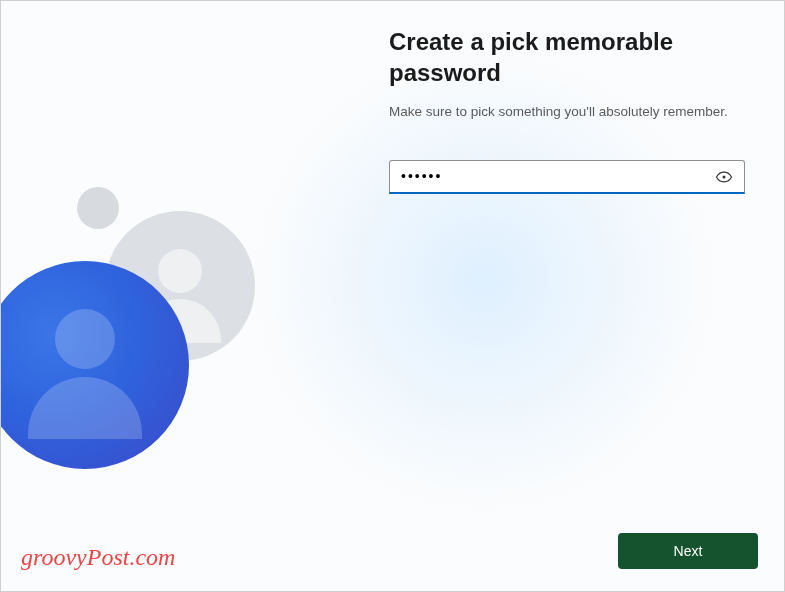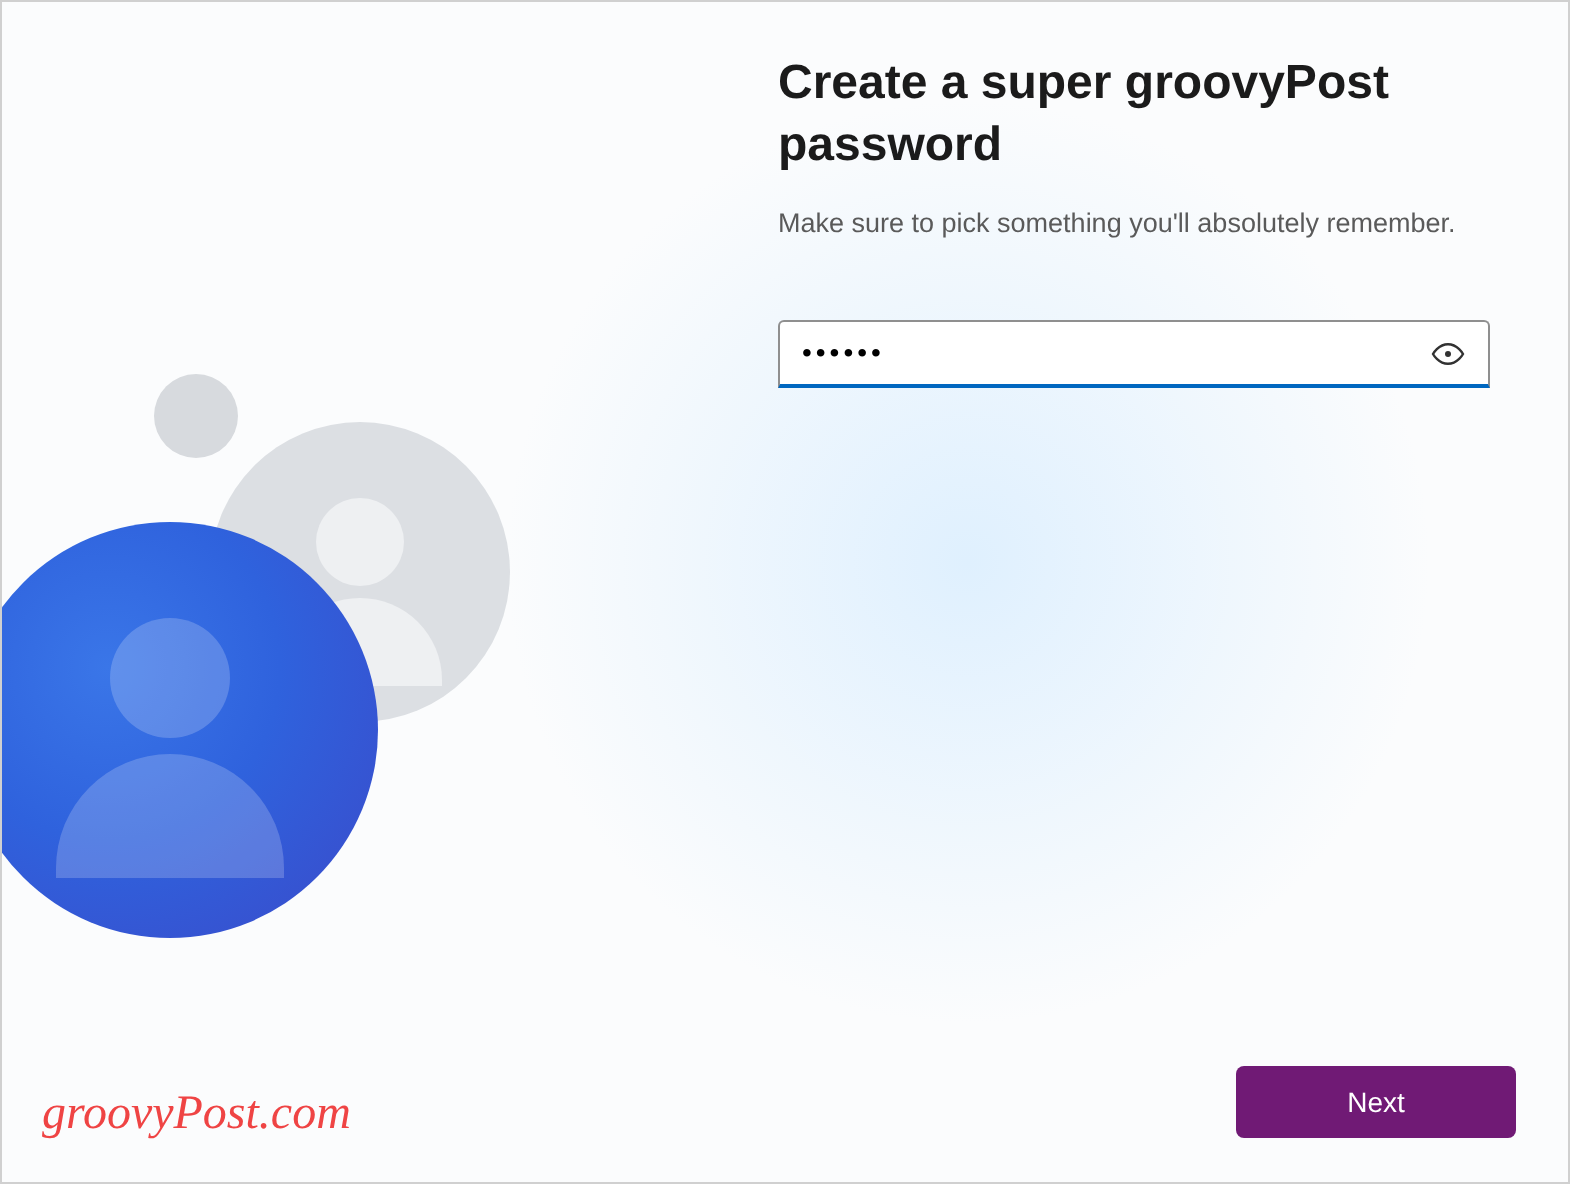--- a/index.html
+++ b/index.html
@@ -155,21 +155,21 @@
       color: #323232;
     }
     .pw-reveal svg { width: 18px; height: 18px; }
 
     .next-btn {
       position: absolute;
       right: 26px;
       bottom: 22px;
       width: 140px;
       height: 36px;
-      background: #701a75;
+      background: #14532d;
       color: #ffffff;
       border: none;
       border-radius: 4px;
       font-size: 14px;
       cursor: pointer;
     }
 
     .watermark {
       position: absolute;
       left: 20px;
@@ -192,21 +192,21 @@
     <div class="head"></div>
     <div class="body"></div>
   </div>
   <div class="avatar-blue">
     <div class="head"></div>
     <div class="body"></div>
   </div>
 </div>
 
 <div class="content">
-  <h1>Create a super groovyPost password</h1>
+  <h1>Create a pick memorable password</h1>
   <p class="subtitle">Make sure to pick something you'll absolutely remember.</p>
 
   <div class="pw-wrapper">
     <input type="password" value="••••••" style="">
     <button class="pw-reveal" aria-label="Show password">
       <svg viewBox="0 0 24 24" fill="none" stroke="currentColor" stroke-width="1.6">
         <path d="M2 12s3.5-6.5 10-6.5S22 12 22 12s-3.5 6.5-10 6.5S2 12 2 12Z"></path>
         <circle cx="12" cy="12" r="2" fill="currentColor" stroke="none"></circle>
       </svg>
     </button>

